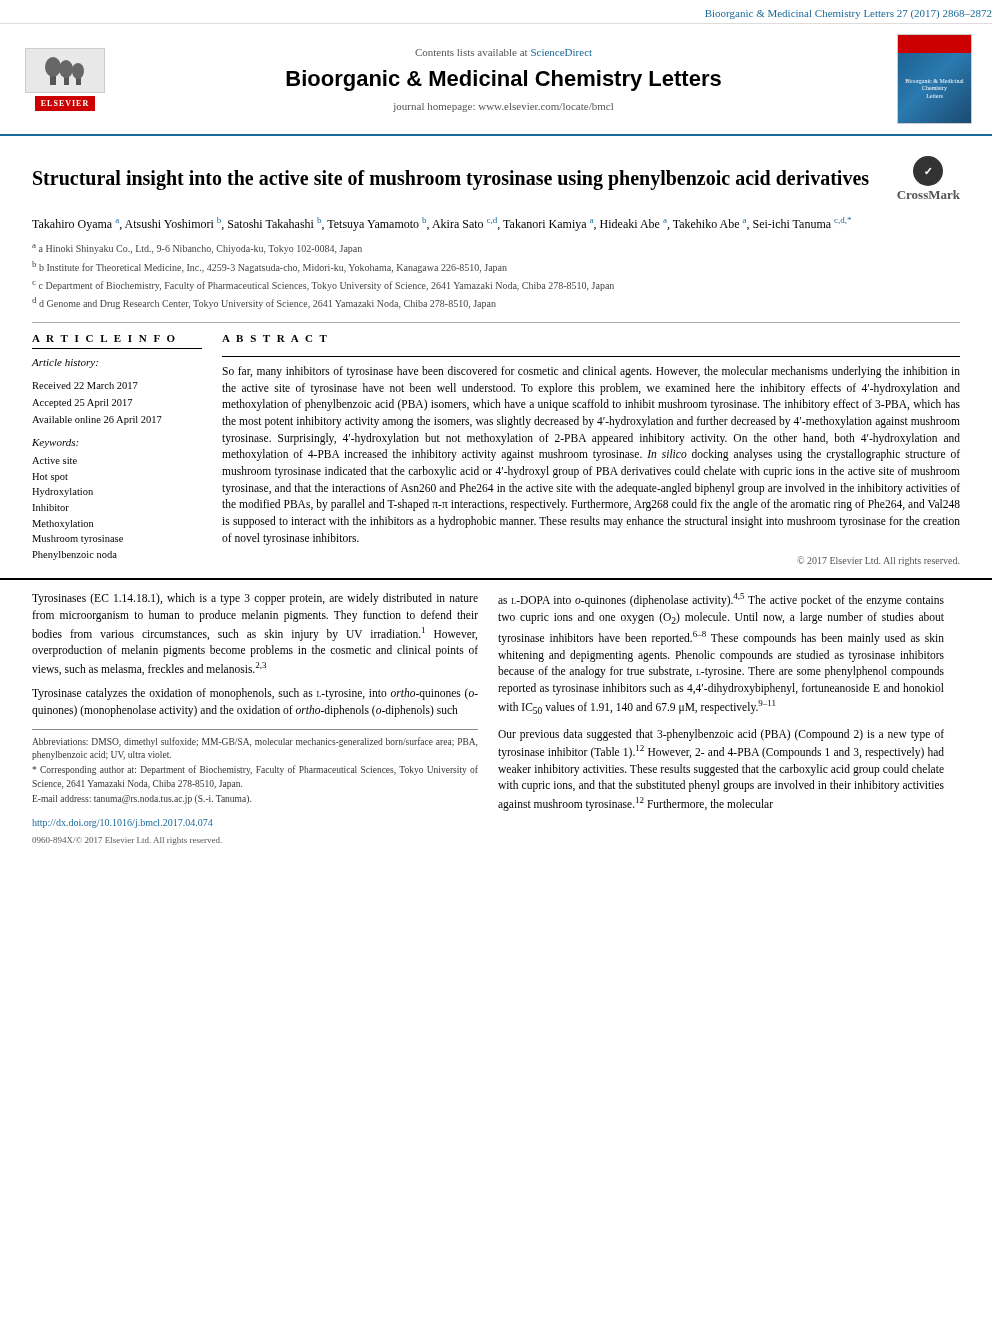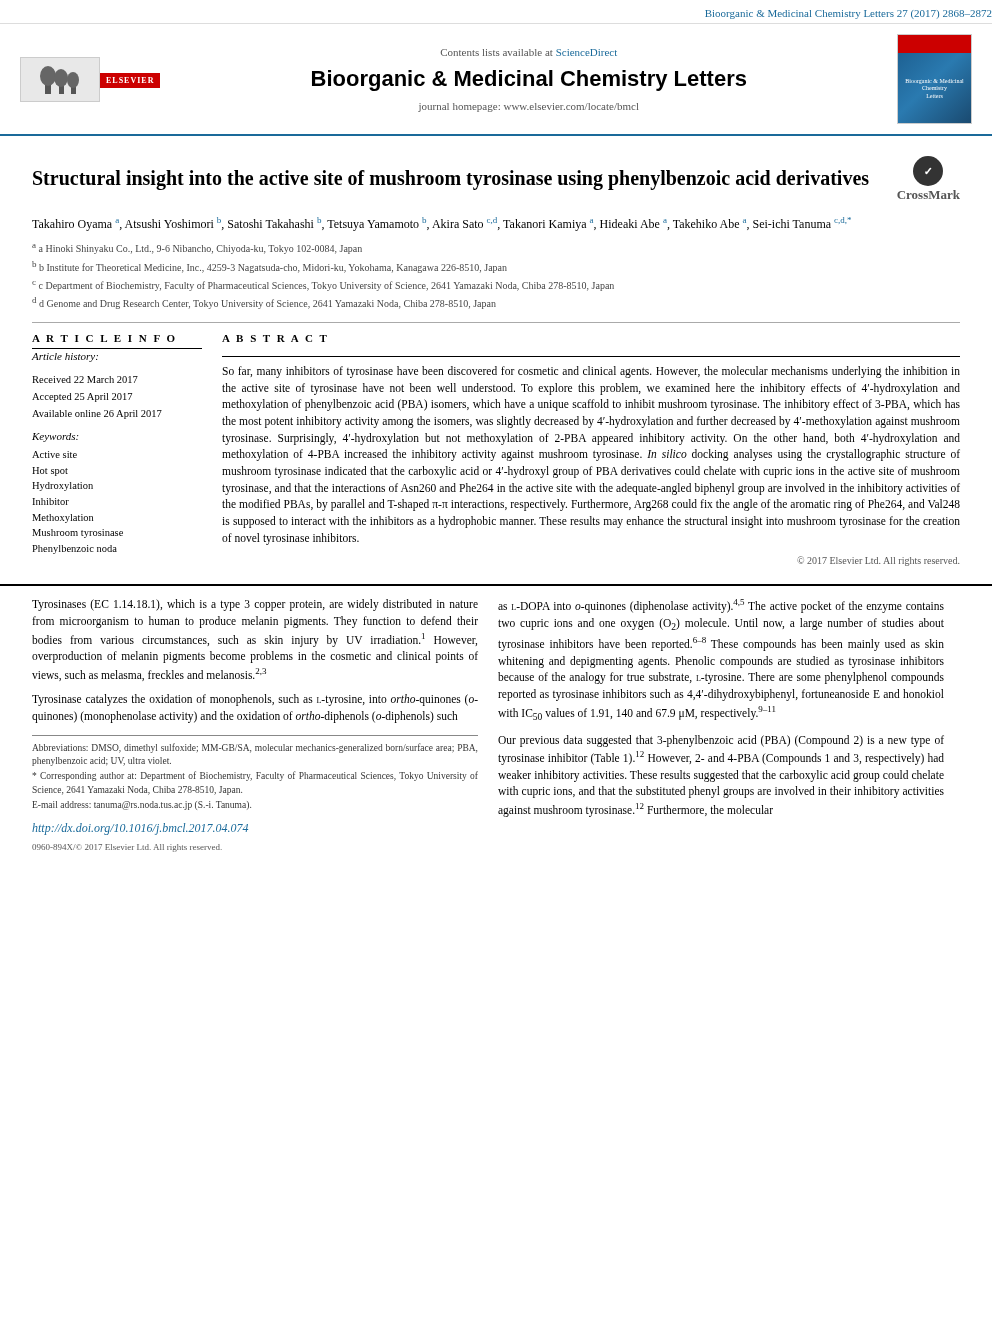--- a/index.html
+++ b/index.html
@@ -25,21 +25,21 @@
     .header-section {
       display: flex;
       align-items: center;
       padding: 10px 20px;
       border-bottom: 2px solid #1a6a9a;
       gap: 10px;
     }
 
     .elsevier-logo {
       display: flex;
-      flex-direction: row;
+      flex-direction: column;
       align-items: center;
       min-width: 90px;
     }
 
     .elsevier-logo-box {
       background: #e8e8e8;
       width: 80px;
       height: 45px;
       display: flex;
       align-items: center;
@@ -201,21 +201,21 @@
       min-width: 170px;
     }
 
     .article-info-title {
       font-size: 11px;
       font-weight: bold;
       letter-spacing: 2px;
       color: #000;
       border-bottom: 1px solid #000;
       padding-bottom: 2px;
-      margin-bottom: 0;
+      margin-bottom: 6px;
     }
 
     .article-history-title {
       font-size: 11px;
       font-style: italic;
       color: #000;
       margin-bottom: 9px;
     }
 
     .article-date {
@@ -262,21 +262,21 @@
     .copyright {
       font-size: 10px;
       color: #555;
       text-align: right;
       margin-top: 8px;
     }
 
     .body-section {
       padding: 10px 48px 10px 32px;
       border-top: 2px solid #000;
-      margin-top: 6px;
+      margin-top: 0;
     }
 
     .body-two-col {
       display: flex;
       gap: 20px;
     }
 
     .body-col {
       flex: 1;
       font-size: 11.5px;
@@ -298,22 +298,21 @@
     .footnote-text {
       font-size: 9.5px;
       color: #333;
       line-height: 1.4;
       margin-bottom: 2px;
     }
 
     .doi-link {
       color: #1a6a9a;
       text-decoration: none;
-      font-size: 12px;
-      font-style: italic;
+      font-size: 10px;
     }
 
     .issn-line {
       font-size: 9px;
       color: #555;
       margin-top: 3px;
     }
 
     sup {
       font-size: 0.7em;

